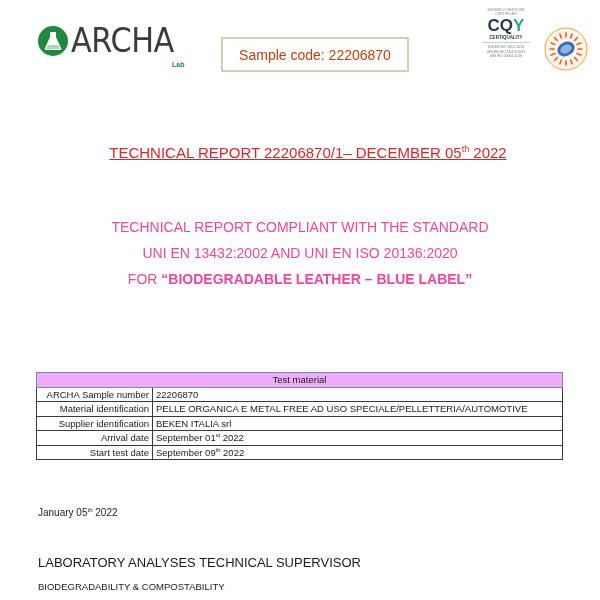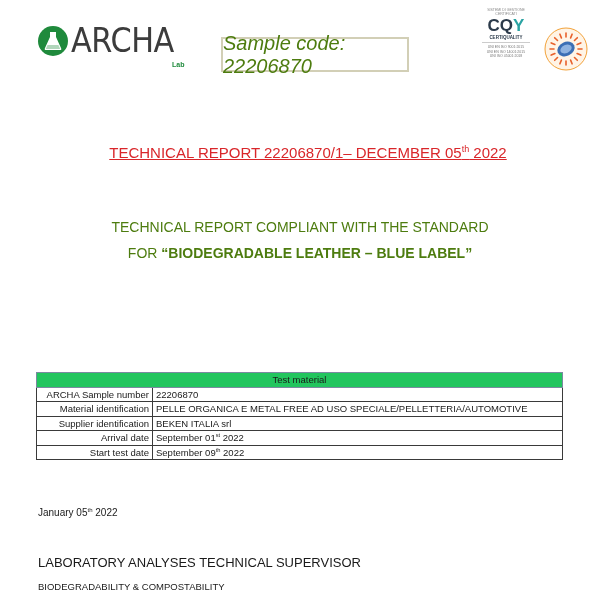--- a/index.html
+++ b/index.html
@@ -8,41 +8,41 @@
 
     
     .logo { position: absolute; left: 38px; top: 22px; width: 155px; height: 48px; }
     .logo-mark { position: absolute; left: 0; top: 4px; width: 30px; height: 30px; border-radius: 50%; background: #1f8a3c; }
     .logo-mark svg { position: absolute; left: 0; top: 0; }
     .logo-text { position: absolute; left: 33px; top: -1px; font-size: 33px; letter-spacing: -0.5px; color: #3c3c3c; font-weight: normal; font-family: "DejaVu Sans", sans-serif; transform: scaleX(0.92); transform-origin: left; }
     .logo-sub { position: absolute; left: 134px; top: 39px; font-size: 7px; font-weight: bold; color: #1f8a3c; }
 
     
     .sample-box { position: absolute; left: 221px; top: 37px; width: 188px; height: 35px; border: 2px solid #d2cfb6; display: flex; align-items: center; justify-content: center; }
-    .sample-box span { font-style: italic; font-size: 20px; color: #4d7c0f; }
+    .sample-box span { font-size: 14px; color: #c2410c; }
 
     
     .cert-cqy { position: absolute; left: 482px; top: 8px; width: 48px; height: 60px; text-align: center; }
     .cert-cqy .small { font-size: 3.5px; color: #888; line-height: 4px; display: block; }
     .cert-cqy .big { display: block; font-size: 17px; font-weight: bold; color: #2b3a4a; letter-spacing: 0px; line-height: 18px; margin-top: 1px; }
     .cert-cqy .big .y { color: #2aa3a3; }
     .cert-cqy .certi { display: block; font-size: 4.5px; color: #2b3a4a; font-weight: bold; line-height: 6px; border-bottom: 1px solid #ccc; padding-bottom: 1px; }
     .cert-cqy .lines { display: block; font-size: 3.5px; color: #777; line-height: 4.5px; margin-top: 2px; }
     .cert-org { position: absolute; left: 543px; top: 26px; width: 46px; height: 46px; }
 
     
     .report-title { position: absolute; left: 8px; width: 600px; top: 144px; text-align: center; font-size: 15px; color: #d9262a; text-decoration: underline; }
     .report-title sup, .body sup, td sup, .date-line sup { font-size: 0.6em; line-height: 0; vertical-align: super; }
-    .compliance { position: absolute; left: 0; width: 600px; top: 214px; text-align: center; font-size: 14px; color: #4d7c0f; line-height: 26px; }
+    .compliance { position: absolute; left: 0; width: 600px; top: 214px; text-align: center; font-size: 14px; color: #ec4899; line-height: 26px; }
     .compliance b { font-weight: bold; }
 
     
     .mat-table { position: absolute; left: 36px; top: 372px; width: 527px; border-collapse: collapse; font-size: 9.5px; }
     .mat-table td, .mat-table th { border: 1px solid #3a3a3a; height: 14.5px; padding: 0 3px; line-height: 13px; }
-    .mat-table th { background: #22c55e; font-weight: normal; text-align: center; border-color: #7a8aa0; }
+    .mat-table th { background: #f0abfc; font-weight: normal; text-align: center; border-color: #7a8aa0; }
     .mat-table td.label { width: 116px; text-align: right; }
     .mat-table td.value { text-align: left; }
 
     
     .date-line { position: absolute; left: 38px; top: 507px; font-size: 10px; }
     .supervisor { position: absolute; left: 38px; top: 555px; font-size: 13px; }
     .bio { position: absolute; left: 38px; top: 581px; font-size: 9.5px; text-align: right; }
   </style>
 </head>
 <body>
@@ -96,20 +96,21 @@
     </g>
     <ellipse cx="23" cy="23" rx="9" ry="7" fill="#3b6fb5" transform="rotate(-25 23 23)"></ellipse>
     <ellipse cx="23" cy="23" rx="6" ry="4" fill="#8fb3e0" transform="rotate(-25 23 23)"></ellipse>
   </svg>
 </div>
 
 <div class="report-title"><span>TECHNICAL REPORT 22206870/1– DECEMBER 05</span><sup>th</sup><span> 2022</span></div>
 
 <div class="compliance">
   <div>TECHNICAL REPORT COMPLIANT WITH THE STANDARD</div>
+  <div>UNI EN 13432:2002 AND UNI EN ISO 20136:2020</div>
   <div><span>FOR </span><b>“BIODEGRADABLE LEATHER – BLUE LABEL”</b></div>
 </div>
 
 <table class="mat-table">
   <thead>
     <tr>
       <th colspan="2">Test material</th>
     </tr>
   </thead>
   <tbody>

